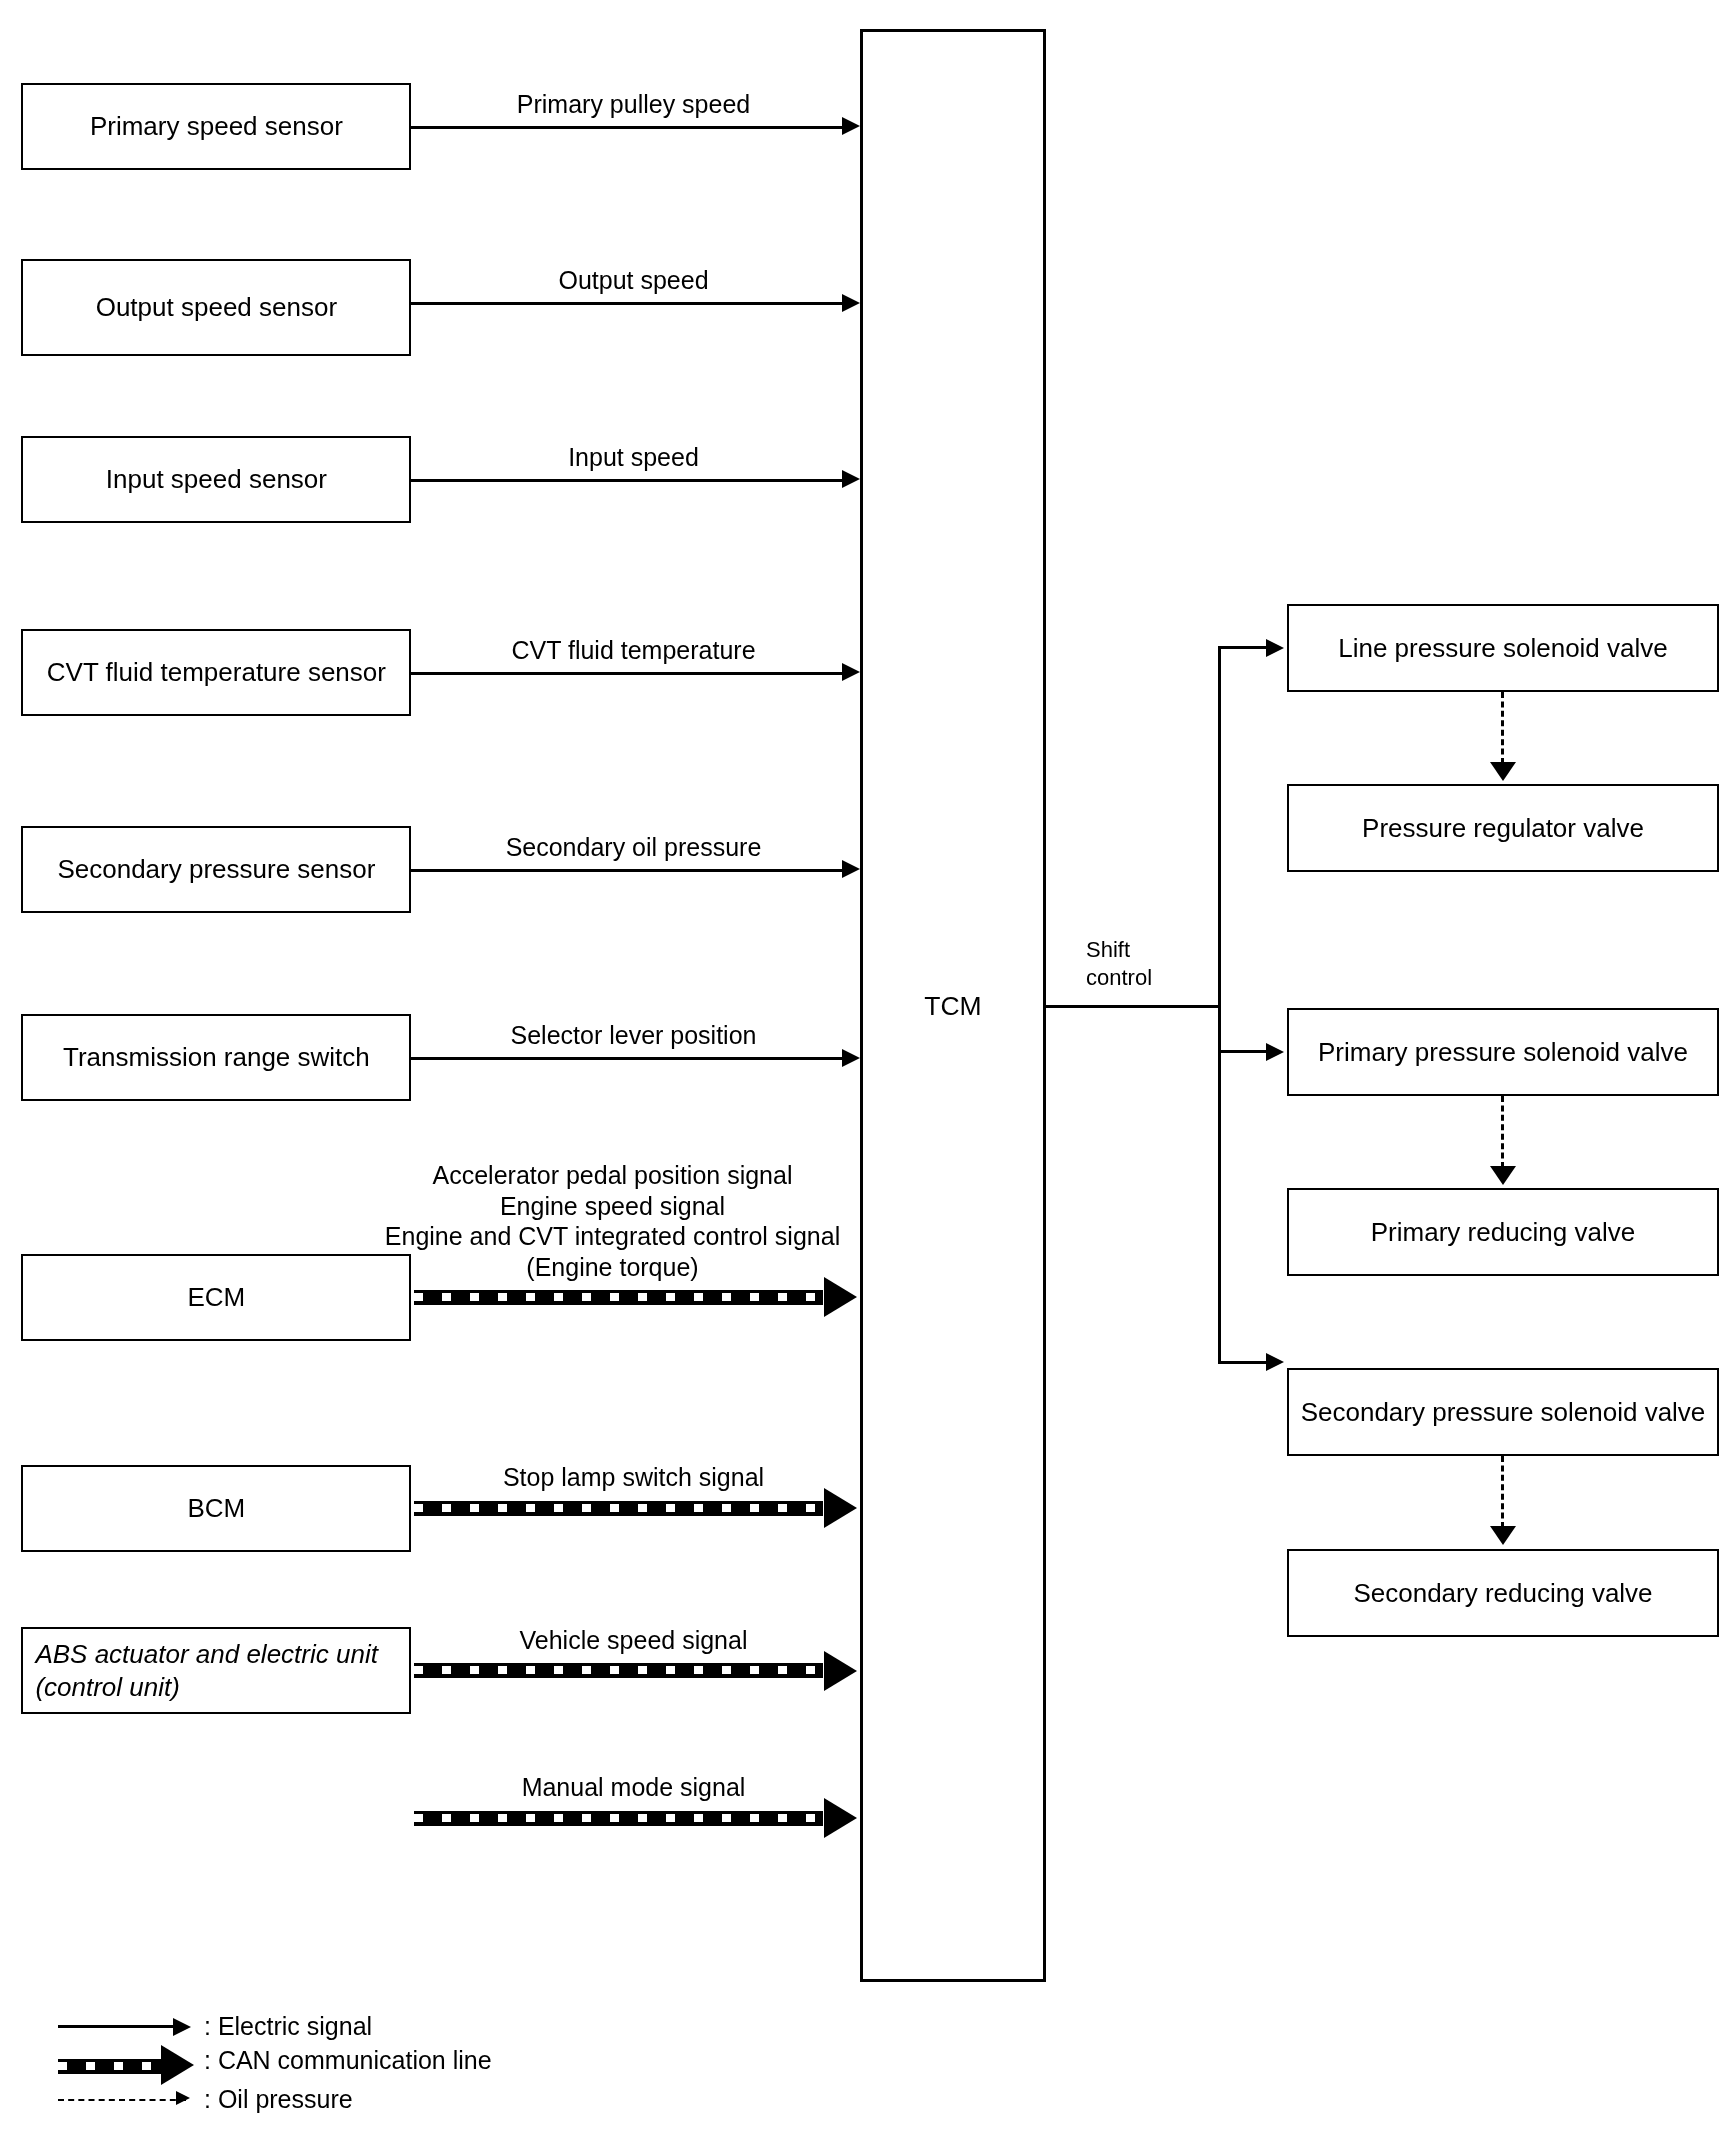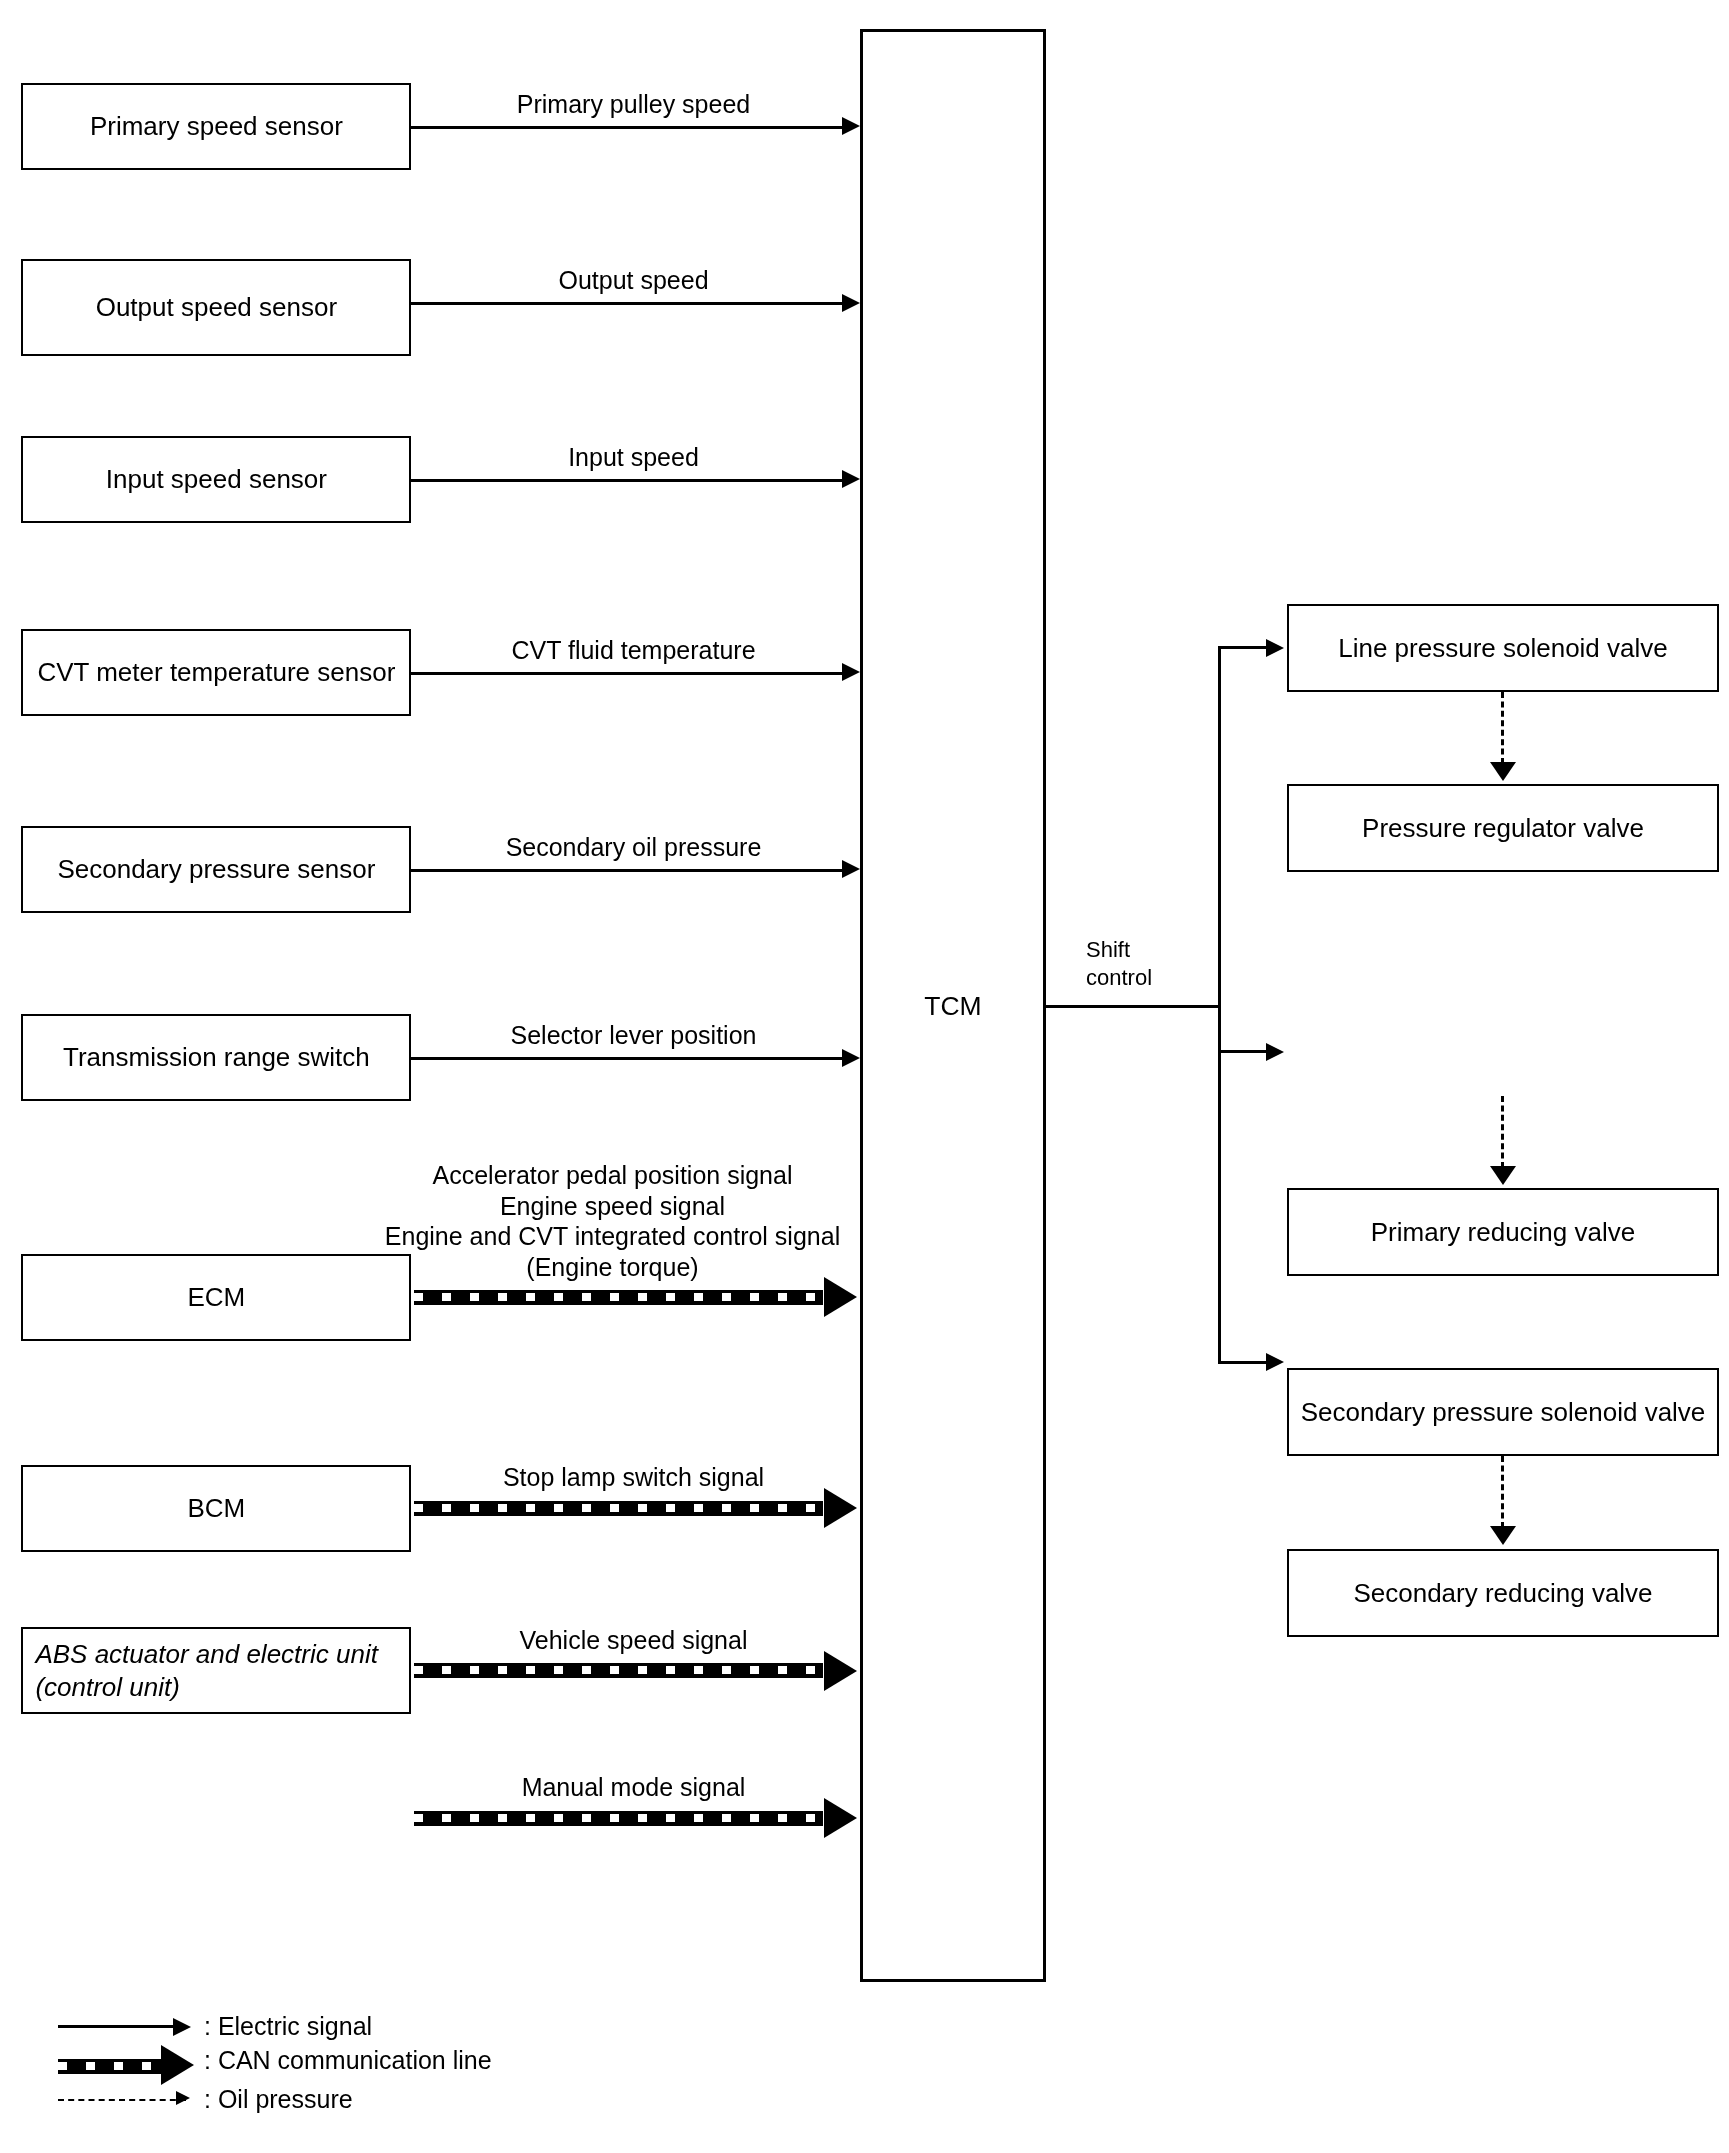--- a/index.html
+++ b/index.html
@@ -121,21 +121,21 @@
   <div class="box" style="left:21.4px;top:83px;width:390px;height:87px;">
     <span>Primary speed sensor</span>
   </div>
   <div class="box" style="left:21.4px;top:259px;width:390px;height:97px;">
     <span>Output speed sensor</span>
   </div>
   <div class="box" style="left:21.4px;top:436px;width:390px;height:87px;justify-content:center;">
     <span>Input speed sensor</span>
   </div>
   <div class="box" style="left:21.4px;top:629px;width:390px;height:87px;">
-    <span>CVT meter temperature sensor</span>
+    <span>CVT fluid temperature sensor</span>
   </div>
   <div class="box" style="left:21.4px;top:826px;width:390px;height:87px;">
     <span>Secondary pressure sensor</span>
   </div>
   <div class="box" style="left:21.4px;top:1014px;width:390px;height:87px;">
     <span>Transmission range switch</span>
   </div>
   <div class="box" style="left:21.4px;top:1254px;width:390px;height:87px;">
     <span>ECM</span>
   </div>
@@ -209,20 +209,23 @@
 
   <div class="eline" style="left:1218px;top:1361px;width:48px;"></div>
   <div class="ehead" style="left:1266px;top:1353px;"></div>
 
   <div class="box" style="left:1287px;top:604px;width:432px;height:88px;">
     <span>Line pressure solenoid valve</span>
   </div>
   <div class="box" style="left:1287px;top:784px;width:432px;height:88px;">
     <span>Pressure regulator valve</span>
   </div>
+  <div class="box" style="left:1287px;top:1008px;width:432px;height:88px;">
+    <span>Primary pressure solenoid valve</span>
+  </div>
   <div class="box" style="left:1287px;top:1188px;width:432px;height:88px;">
     <span>Primary reducing valve</span>
   </div>
   <div class="box" style="left:1287px;top:1368px;width:432px;height:88px;">
     <span>Secondary pressure solenoid valve</span>
   </div>
   <div class="box" style="left:1287px;top:1549px;width:432px;height:88px;">
     <span>Secondary reducing valve</span>
   </div>
 

